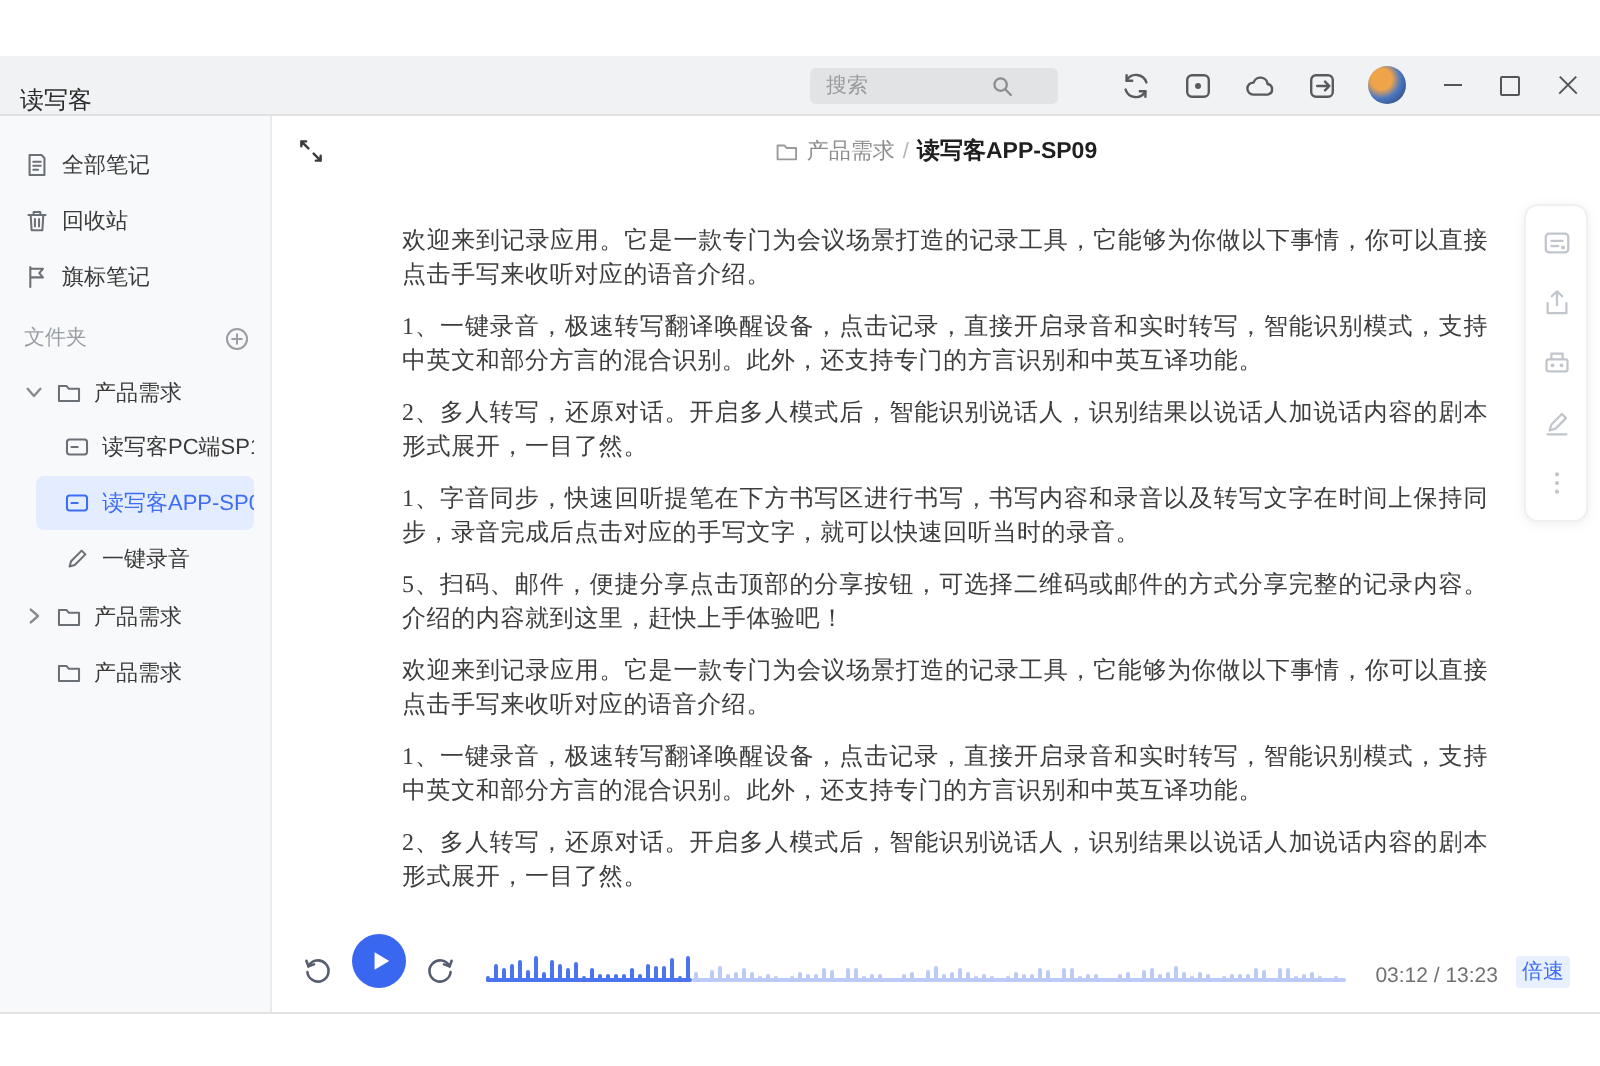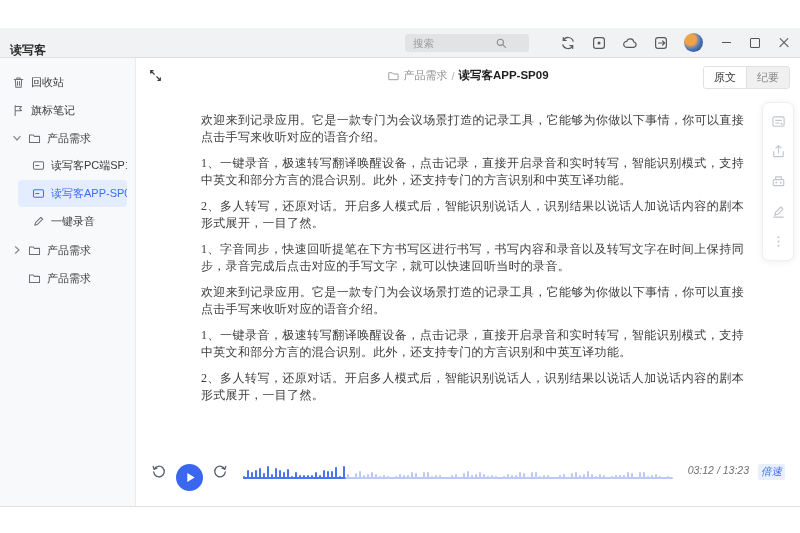--- a/index.html
+++ b/index.html
@@ -3,21 +3,21 @@
 <meta charset="utf-8">
 <style>
   html,body{margin:0;padding:0;background:#fff;width:800px;height:533px;overflow:hidden;
     font-family:"Liberation Sans","DejaVu Sans",sans-serif;}
   .stage{position:relative;width:800px;height:533px;background:#fff;}
   .app{position:absolute;left:0;top:28px;width:800px;height:478px;background:#fff;
     border-bottom:1px solid #e2e2e2;display:flex;flex-direction:column;}
   svg{display:block;}
   
   .titlebar{height:29px;background:#f1f2f3;border-bottom:1px solid #e1e1e1;display:flex;align-items:stretch;flex:0 0 auto;}
-  .app-name{display:flex;align-items:center;padding:16px 13px 0 10px;font-size:12px;font-weight:bold;color:#2b2b2b;}
+  .app-name{display:flex;align-items:center;padding:16px 13px 0 10px;font-size:12px;font-weight:normal;color:#2b2b2b;}
   .tabs{display:flex;}
   .tab{display:flex;align-items:center;gap:6px;padding:0 14px;font-size:11.5px;color:#4a4a4a;cursor:default;}
   .tab.active{background:#fff;border-left:1px solid #e6e6e6;border-right:1px solid #e6e6e6;color:#333;}
   .tb-spacer{flex:1;}
   .tb-right{display:flex;align-items:center;padding-right:10px;}
   .search{display:flex;align-items:center;width:112px;height:18px;background:#e2e3e5;border-radius:3px;padding:0 6px;margin-right:16px;}
   .search input{border:none;background:transparent;outline:none;width:80px;font-size:10.5px;color:#555;
     font-family:"Liberation Sans","DejaVu Sans",sans-serif;}
   .search input::placeholder{color:#9b9b9b;}
   .tb-ic{width:16px;height:16px;color:#5a5a5a;margin-left:15px;}
@@ -57,21 +57,21 @@
   .toggle .seg.active{background:#fff;color:#333;border-right:1px solid #e1e1e1;}
   
   .fl-toolbar{position:absolute;right:6px;top:44px;width:30px;background:#fff;border:1px solid #f0f0f0;border-radius:7px;
     box-shadow:0 1px 6px rgba(0,0,0,.07);display:flex;flex-direction:column;align-items:center;gap:15px;padding:11px 0;}
   .fl-toolbar .ti{width:15px;height:15px;color:#c1c5cc;}
   
   .doc-text{position:absolute;left:65px;right:56px;top:54px;bottom:62px;overflow:hidden;
     font-size:12px;line-height:17px;color:#3d3d3d;text-align:justify;letter-spacing:.3px;}
   .doc-text p{margin:0 0 9px 0;font-family:Liberation Serif, serif;}
   
-  .player{position:absolute;left:15px;right:15px;bottom:12px;height:30px;display:flex;align-items:flex-start;gap:9px;font-style:italic;}
+  .player{position:absolute;left:15px;right:15px;bottom:12px;height:30px;display:flex;align-items:flex-end;gap:9px;}
   .skip{width:16px;height:16px;color:#565d70;flex:0 0 auto;}
   .playbtn{width:27px;height:27px;border-radius:50%;background:#3a67ef;display:flex;align-items:center;justify-content:center;flex:0 0 auto;}
   .playbtn svg{width:11px;height:11px;margin-left:1px;}
   .waveform{flex:1;height:18px;position:relative;display:flex;align-items:flex-end;gap:2px;overflow:hidden;margin:0 6px;}
   .wbar{width:2px;flex:0 0 auto;border-radius:1px;margin-bottom:3px;}
   .wl{position:absolute;bottom:3px;height:2px;border-radius:1px;}
   .ptime{font-size:10.5px;color:#707070;white-space:nowrap;flex:0 0 auto;}
   .pspeed{font-size:10.5px;color:#3D6DF5;background:#e8efff;border-radius:2px;padding:1px 3px;flex:0 0 auto;}
 </style>
 </head>
@@ -119,32 +119,46 @@
       <div class="winbtn">
             <div class="close-x"></div>
           </div>
     </div>
   </div>
 
   <div class="main">
 
     <aside class="sidebar">
       <div class="side-item">
+        <svg class="si" viewBox="0 0 14 14" fill="none" stroke="currentColor" stroke-width="1.1" stroke-linejoin="round">
+          <path d="M3 1.6h6.4L11 3.2v9.2H3z"></path>
+              <path d="M5 5.2h4M5 7.4h4M5 9.6h2.6" stroke-linecap="round"></path>
+        </svg>
+        <span>全部笔记</span>
+      </div>
+      <div class="side-item">
         <svg class="si" viewBox="0 0 14 14" fill="none" stroke="currentColor" stroke-width="1.1" stroke-linecap="round" stroke-linejoin="round">
           <path d="M2.4 3.8h9.2M5.2 3.8V2.2h3.6v1.6M3.6 3.8l.5 8.2h5.8l.5-8.2M5.9 6v4M8.1 6v4"></path>
         </svg>
         <span>回收站</span>
       </div>
       <div class="side-item">
         <svg class="si" viewBox="0 0 14 14" fill="none" stroke="currentColor" stroke-width="1.1" stroke-linejoin="round">
           <path d="M3.4 1.6v10.8M3.4 2.6h6.8L8.2 4.9l2 2.3H3.4" stroke-linecap="round"></path>
         </svg>
         <span>旗标笔记</span>
       </div>
 
+      <div class="side-section">
+        <span>文件夹</span>
+        <svg class="si" viewBox="0 0 14 14" fill="none" stroke="currentColor" stroke-width="1.1" stroke-linecap="round">
+          <circle cx="7" cy="7" r="5.4"></circle>
+              <path d="M7 4.4v5.2M4.4 7h5.2"></path>
+        </svg>
+      </div>
 
 
       <div class="side-item">
         <svg class="chev" viewBox="0 0 10 10" fill="none" stroke="currentColor" stroke-width="1.2" stroke-linecap="round" stroke-linejoin="round">
           <path d="M1.8 3.4L5 7l3.2-3.6"></path>
         </svg>
         <svg class="si" viewBox="0 0 14 14" fill="none" stroke="currentColor" stroke-width="1.1" stroke-linejoin="round">
           <path d="M1.6 3.2h4l1.3 1.5h5.5v6.6H1.6z"></path>
         </svg>
         <span>产品需求</span>
@@ -195,24 +209,20 @@
           <path d="M5.6 5.6L1.8 1.8M1.8 4.4V1.8h2.6M8.4 8.4l3.8 3.8M12.2 9.6v2.6H9.6"></path>
         </svg>
         <div class="crumb">
           <svg class="si" viewBox="0 0 14 14" fill="none" stroke="currentColor" stroke-width="1.1" stroke-linejoin="round">
             <path d="M1.6 3.2h4l1.3 1.5h5.5v6.6H1.6z"></path>
           </svg>
           <span class="folder">产品需求</span>
           <span class="sep">/</span>
           <span class="title">读写客APP-SP09</span>
         </div>
-        <div class="toggle">
-          <div class="seg active">原文</div>
-          <div class="seg">纪要</div>
-        </div>
       </div>
 
       <div class="fl-toolbar">
         <svg class="ti" viewBox="0 0 16 16" fill="none" stroke="currentColor" stroke-width="1.2" stroke-linecap="round">
           <rect x="2" y="3" width="12" height="10" rx="1.8"></rect>
               <path d="M5 6.8h6M5 9.6h3.6"></path>
           <circle cx="11.2" cy="10.4" r="1.1" fill="currentColor" stroke="none"></circle>
         </svg>
         <svg class="ti" viewBox="0 0 16 16" fill="none" stroke="currentColor" stroke-width="1.2" stroke-linecap="round" stroke-linejoin="round">
           <path d="M8 1.8v7.4M5.2 4.4L8 1.8l2.8 2.6M3 8v5.4h10V8"></path>
@@ -232,20 +242,21 @@
               <circle cx="8" cy="8" r="1.1"></circle>
               <circle cx="8" cy="12.6" r="1.1"></circle>
         </svg>
       </div>
 
       <div class="doc-text">
         <p>欢迎来到记录应用。它是一款专门为会议场景打造的记录工具，它能够为你做以下事情，你可以直接点击手写来收听对应的语音介绍。</p>
         <p>1、一键录音，极速转写翻译唤醒设备，点击记录，直接开启录音和实时转写，智能识别模式，支持中英文和部分方言的混合识别。此外，还支持专门的方言识别和中英互译功能。</p>
         <p>2、多人转写，还原对话。开启多人模式后，智能识别说话人，识别结果以说话人加说话内容的剧本形式展开，一目了然。</p>
         <p>1、字音同步，快速回听提笔在下方书写区进行书写，书写内容和录音以及转写文字在时间上保持同步，录音完成后点击对应的手写文字，就可以快速回听当时的录音。</p>
+        <p>5、扫码、邮件，便捷分享点击顶部的分享按钮，可选择二维码或邮件的方式分享完整的记录内容。介绍的内容就到这里，赶快上手体验吧！</p>
         <p>欢迎来到记录应用。它是一款专门为会议场景打造的记录工具，它能够为你做以下事情，你可以直接点击手写来收听对应的语音介绍。</p>
         <p>1、一键录音，极速转写翻译唤醒设备，点击记录，直接开启录音和实时转写，智能识别模式，支持中英文和部分方言的混合识别。此外，还支持专门的方言识别和中英互译功能。</p>
         <p>2、多人转写，还原对话。开启多人模式后，智能识别说话人，识别结果以说话人加说话内容的剧本形式展开，一目了然。</p>
       </div>
 
       <div class="player">
         <svg class="skip" viewBox="0 0 16 16" fill="none" stroke="currentColor" stroke-width="1.3" stroke-linecap="round" stroke-linejoin="round">
           <path d="M3.2 5.2A5.3 5.3 0 1 1 2.7 8"></path>
               <path d="M2.2 2.4l1 2.8 2.8-1"></path>
         </svg>

